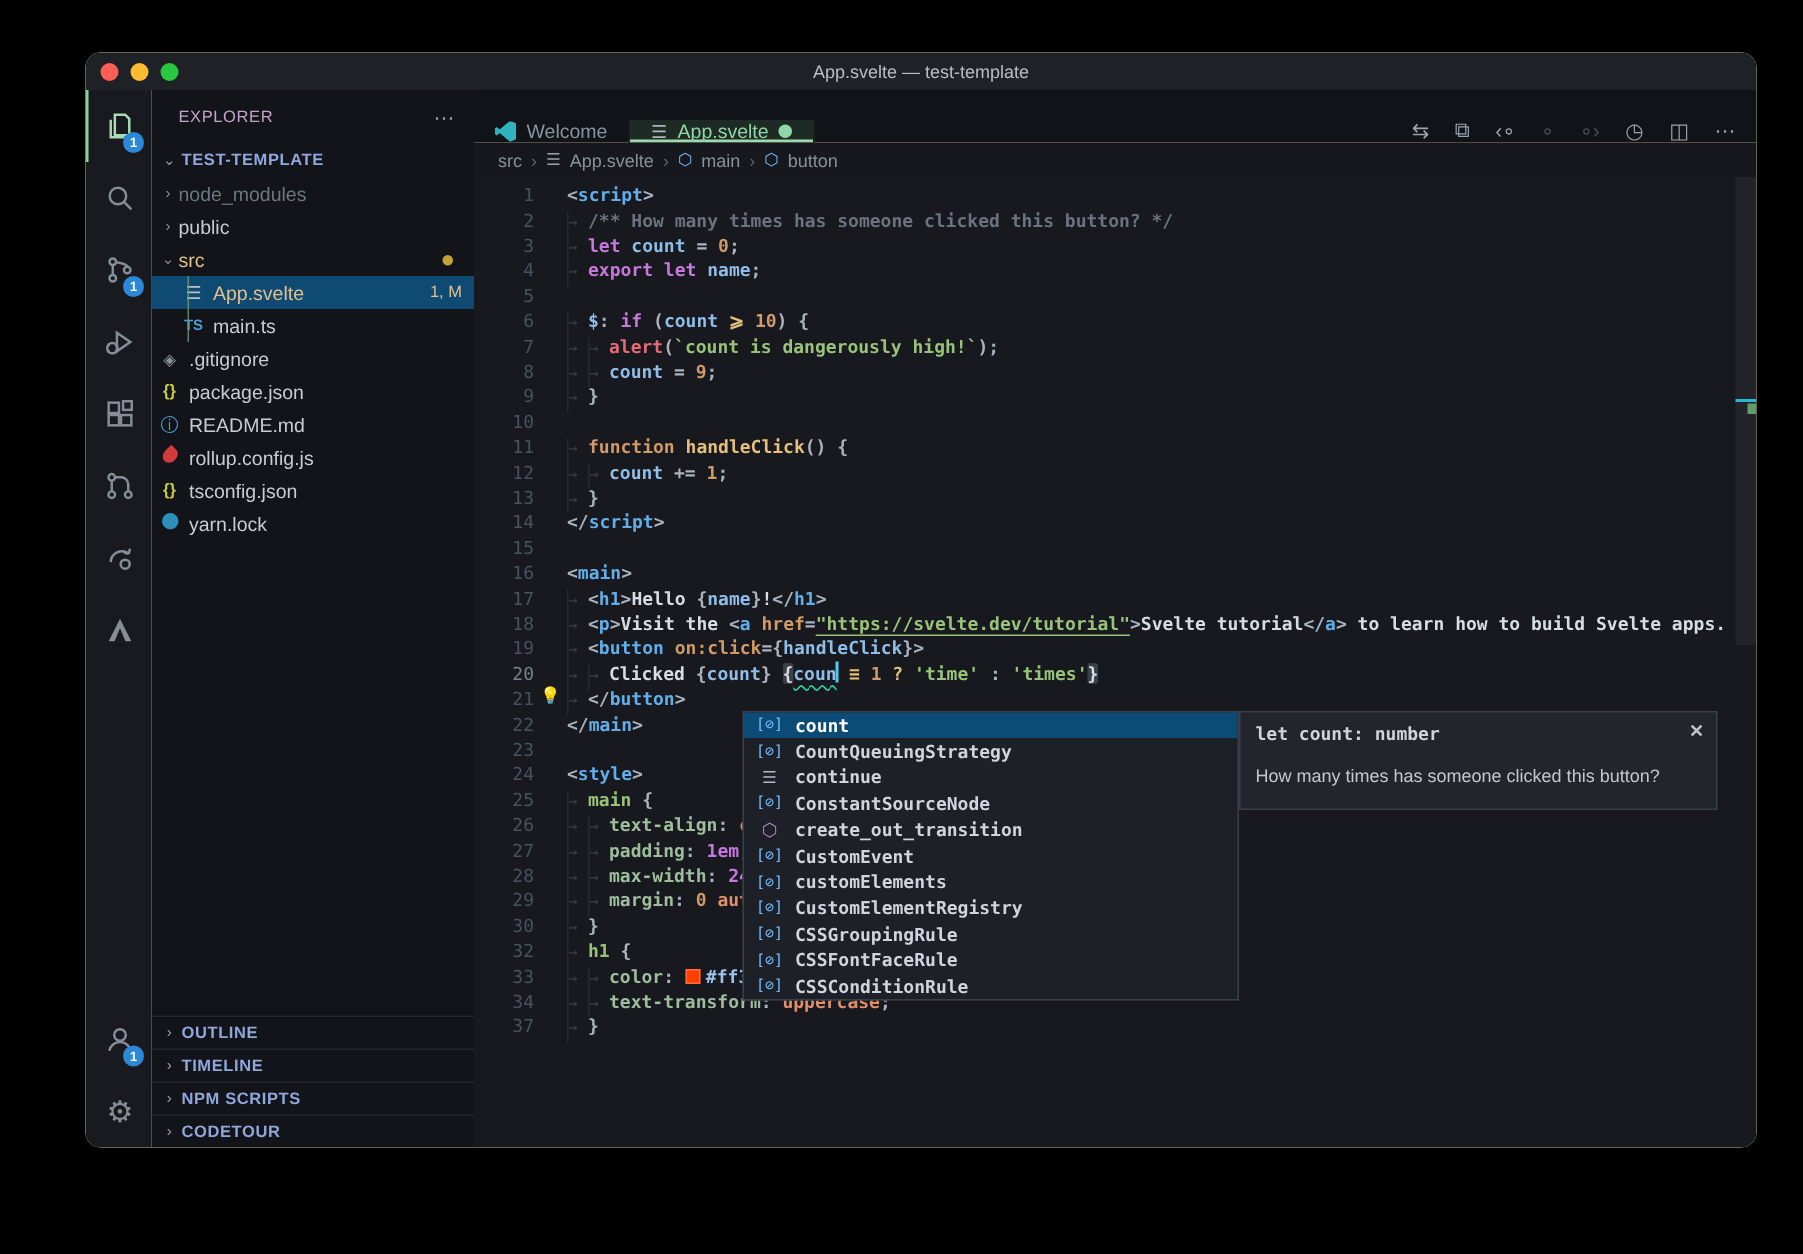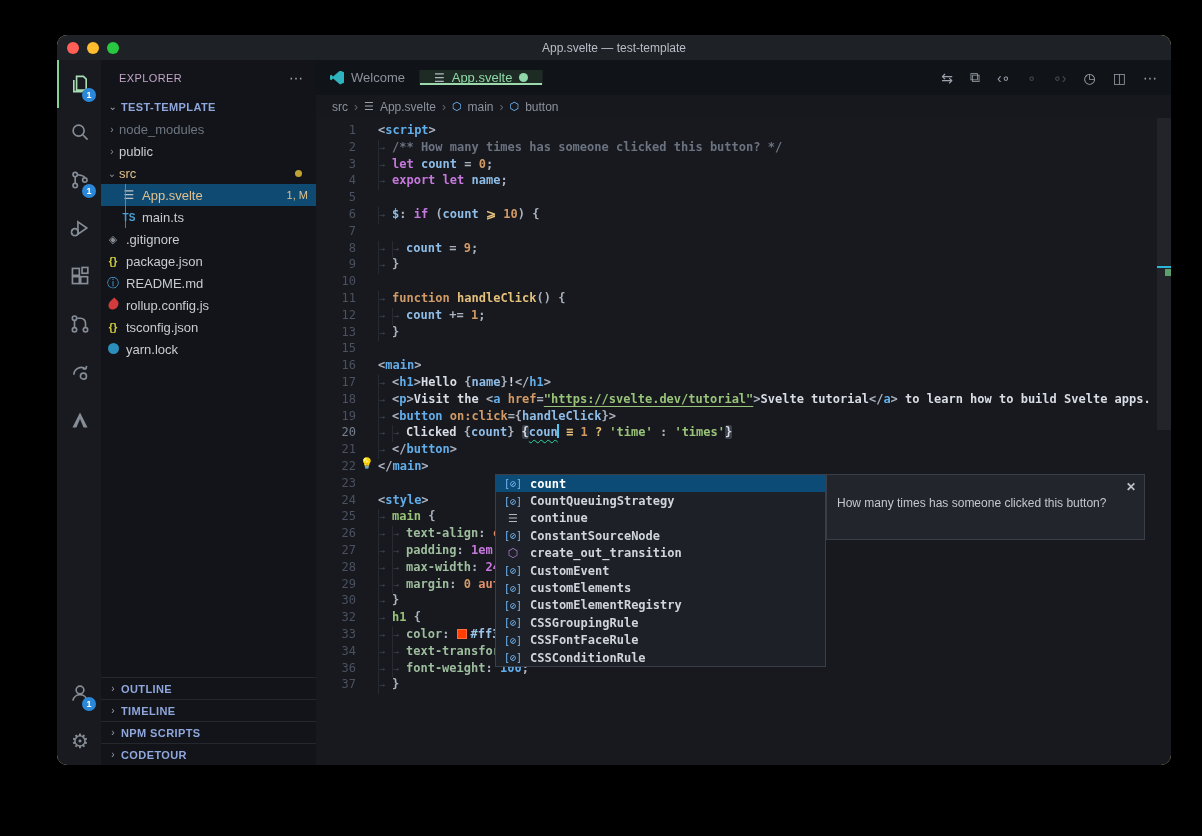--- a/index.html
+++ b/index.html
@@ -60,21 +60,21 @@
                  border-radius:0 50% 50% 50%; transform:rotate(45deg); }
   .yarn-chip { display:inline-block; width:11px; height:11px; background:#2c8ebb; border-radius:50%; }
   .child-guide { position:absolute; left:24px; width:1px; background:#6f9c7e; opacity:.8; }
   .sb-bottom { margin-top:auto; }
   .sb-sec { height:22px; border-top:1px solid #24272e; display:flex; align-items:center;
             color:#8fa7dc; font-weight:bold; font-size:11px; letter-spacing:.4px; padding-left:4px; }
   .sb-sec .chev { width:16px; text-align:center; color:#9aa1ab; font-size:10px; font-weight:normal; }
 
   
   .editorcol { flex:1; display:flex; flex-direction:column; min-width:0; }
-  .tabbar { height:35px; background:#101317; display:flex; align-items:center; }
+  .tabbar { height:35px; background:#101317; display:flex; align-items:flex-end; }
   .tab { display:flex; align-items:center; gap:7px; padding:0 14px; font-size:13px;
          color:#8b929c; border-right:1px solid #1c1f24; }
   .tab.active { background:#1e2b24; color:#8fd7a8; box-shadow:inset 0 -2px 0 #9ed8ad; }
   .vscode-logo { width:14px; height:14px; background:#2fb3bf;
     clip-path:polygon(72% 0,100% 12%,100% 88%,72% 100%,22% 58%,9% 70%,0 64%,0 36%,9% 30%,22% 42%); }
   .tab-dirty { width:9px; height:9px; border-radius:50%; background:#8fd7a8; }
   .tab-svelte-icon { color:#aeb4bc; font-size:12px; }
   .tab-actions { margin-left:auto; display:flex; align-items:center; gap:17px; padding-right:14px;
                  color:#9aa1ab; font-size:14px; }
   .tab-actions span { cursor:default; }
@@ -380,47 +380,47 @@
       </div>
 
       <div class="code">
         <div class="codebody" id="codebody">
             <div class="line"><span class="ln">1</span><span class="lc"><span class="tk-p">&lt;</span><span class="tk-tag">script</span><span class="tk-p">&gt;</span></span></div>
             <div class="line"><span class="ln">2</span><span class="lc"><span class="tw">→</span><span class="tk-cmt">/** How many times has someone clicked this button? */</span></span></div>
             <div class="line"><span class="ln">3</span><span class="lc"><span class="tw">→</span><span class="tk-kw">let </span><span class="tk-var">count</span><span class="tk-p"> = </span><span class="tk-num">0</span><span class="tk-p">;</span></span></div>
             <div class="line"><span class="ln">4</span><span class="lc"><span class="tw">→</span><span class="tk-kw">export </span><span class="tk-kw">let </span><span class="tk-var">name</span><span class="tk-p">;</span></span></div>
             <div class="line"><span class="ln">5</span><span class="lc"></span></div>
             <div class="line"><span class="ln">6</span><span class="lc"><span class="tw">→</span><span class="tk-var">$</span><span class="tk-p">: </span><span class="tk-kw">if </span><span class="tk-p">(</span><span class="tk-var">count</span><span class="tk-yop"> ⩾ </span><span class="tk-num">10</span><span class="tk-p">) {</span></span></div>
-            <div class="line"><span class="ln">7</span></div>
+            <div class="line"><span class="ln">7</span><span class="lc"><span class="tw">→</span><span class="tw">→</span><span class="tk-red">alert</span><span class="tk-p">(</span><span class="tk-str">`count is dangerously high!`</span><span class="tk-p">);</span></span></div>
             <div class="line"><span class="ln">8</span><span class="lc"><span class="tw">→</span><span class="tw">→</span><span class="tk-var">count</span><span class="tk-p"> = </span><span class="tk-num">9</span><span class="tk-p">;</span></span></div>
             <div class="line"><span class="ln">9</span><span class="lc"><span class="tw">→</span><span class="tk-p">}</span></span></div>
             <div class="line"><span class="ln">10</span><span class="lc"></span></div>
             <div class="line"><span class="ln">11</span><span class="lc"><span class="tw">→</span><span class="tk-okw">function </span><span class="tk-fn">handleClick</span><span class="tk-p">() {</span></span></div>
             <div class="line"><span class="ln">12</span><span class="lc"><span class="tw">→</span><span class="tw">→</span><span class="tk-var">count</span><span class="tk-p"> += </span><span class="tk-num">1</span><span class="tk-p">;</span></span></div>
             <div class="line"><span class="ln">13</span><span class="lc"><span class="tw">→</span><span class="tk-p">}</span></span></div>
+            <div class="line"><span class="ln">14</span><span class="lc"><span class="tk-p">&lt;/</span><span class="tk-tag">script</span><span class="tk-p">&gt;</span></span></div>
             <div class="line"><span class="ln">15</span><span class="lc"></span></div>
             <div class="line"><span class="ln">16</span><span class="lc"><span class="tk-p">&lt;</span><span class="tk-tag">main</span><span class="tk-p">&gt;</span></span></div>
             <div class="line"><span class="ln">17</span><span class="lc"><span class="tw">→</span><span class="tk-p">&lt;</span><span class="tk-tag">h1</span><span class="tk-p">&gt;</span><span class="tk-txt">Hello </span><span class="tk-p">{</span><span class="tk-var">name</span><span class="tk-p">}</span><span class="tk-txt">!</span><span class="tk-p">&lt;/</span><span class="tk-tag">h1</span><span class="tk-p">&gt;</span></span></div>
             <div class="line"><span class="ln">18</span><span class="lc"><span class="tw">→</span><span class="tk-p">&lt;</span><span class="tk-tag">p</span><span class="tk-p">&gt;</span><span class="tk-txt">Visit the </span><span class="tk-p">&lt;</span><span class="tk-tag">a</span><span class="tk-txt"> </span><span class="tk-okw">href</span><span class="tk-p">=</span><span class="tk-lnk">"https://svelte.dev/tutorial"</span><span class="tk-p">&gt;</span><span class="tk-txt">Svelte tutorial</span><span class="tk-p">&lt;/</span><span class="tk-tag">a</span><span class="tk-p">&gt;</span><span class="tk-txt"> to learn how to build Svelte apps.</span></span></div>
             <div class="line"><span class="ln">19</span><span class="lc"><span class="tw">→</span><span class="tk-p">&lt;</span><span class="tk-tag">button</span><span class="tk-txt"> </span><span class="tk-okw">on:click</span><span class="tk-p">={</span><span class="tk-var">handleClick</span><span class="tk-p">}&gt;</span></span></div>
             <div class="line cur-line"><span class="ln">20</span><span class="lc"><span class="tw">→</span><span class="tw">→</span><span class="tk-txt">Clicked </span><span class="tk-p">{</span><span class="tk-var">count</span><span class="tk-p">} </span><span class="tk-bm">{</span><span class="tk-sqv">coun</span><span class="cursor"></span><span class="tk-yop"> ≡ </span><span class="tk-num">1</span><span class="tk-yop"> ? </span><span class="tk-str">'time'</span><span class="tk-p"> : </span><span class="tk-str">'times'</span><span class="tk-bm">}</span></span></div>
             <div class="line"><span class="ln">21</span><span class="lc"><span class="tw">→</span><span class="tk-p">&lt;/</span><span class="tk-tag">button</span><span class="tk-p">&gt;</span></span></div>
             <div class="line"><span class="ln">22</span><span class="lc"><span class="tk-p">&lt;/</span><span class="tk-tag">main</span><span class="tk-p">&gt;</span></span></div>
             <div class="line"><span class="ln">23</span><span class="lc"></span></div>
             <div class="line"><span class="ln">24</span><span class="lc"><span class="tk-p">&lt;</span><span class="tk-tag">style</span><span class="tk-p">&gt;</span></span></div>
             <div class="line"><span class="ln">25</span><span class="lc"><span class="tw">→</span><span class="tk-csel">main</span><span class="tk-p"> {</span></span></div>
             <div class="line"><span class="ln">26</span><span class="lc"><span class="tw">→</span><span class="tw">→</span><span class="tk-cprop">text-align</span><span class="tk-p">: </span><span class="tk-cval">center</span><span class="tk-p">;</span></span></div>
             <div class="line"><span class="ln">27</span><span class="lc"><span class="tw">→</span><span class="tw">→</span><span class="tk-cprop">padding</span><span class="tk-p">: </span><span class="tk-cpx">1em</span><span class="tk-p">;</span></span></div>
             <div class="line"><span class="ln">28</span><span class="lc"><span class="tw">→</span><span class="tw">→</span><span class="tk-cprop">max-width</span><span class="tk-p">: </span><span class="tk-cpx">240px</span><span class="tk-p">;</span></span></div>
             <div class="line"><span class="ln">29</span><span class="lc"><span class="tw">→</span><span class="tw">→</span><span class="tk-cprop">margin</span><span class="tk-p">: </span><span class="tk-num">0</span><span class="tk-cval"> auto</span><span class="tk-p">;</span></span></div>
             <div class="line"><span class="ln">30</span><span class="lc"><span class="tw">→</span><span class="tk-p">}</span></span></div>
             <div class="line"><span class="ln">32</span><span class="lc"><span class="tw">→</span><span class="tk-csel">h1</span><span class="tk-p"> {</span></span></div>
             <div class="line"><span class="ln">33</span><span class="lc"><span class="tw">→</span><span class="tw">→</span><span class="tk-cprop">color</span><span class="tk-p">: </span><span class="swatch"></span><span class="tk-chex">#ff3e00</span><span class="tk-p">;</span></span></div>
             <div class="line"><span class="ln">34</span><span class="lc"><span class="tw">→</span><span class="tw">→</span><span class="tk-cprop">text-transform</span><span class="tk-p">: </span><span class="tk-cval">uppercase</span><span class="tk-p">;</span></span></div>
-            <div class="line"><span class="ln">36</span><span class="lc"><span class="tw">→</span><span class="tw">→</span><span class="tk-cprop">font-weight</span><span class="tk-p">: </span><span class="tk-cblue">100</span><span class="tk-p">;</span></span></div>
             <div class="line"><span class="ln">37</span><span class="lc"><span class="tw">→</span><span class="tk-p">}</span></span></div>
           </div>
         <div class="bulb" id="bulb" style="display: block; top: 339.2px;">💡</div>
 
         <div class="suggest" id="suggest">
             <div class="sg-item selected">
               <span class="sg-icon variable">[⊘]</span>
               <span>count</span>
             </div>
             <div class="sg-item">
@@ -459,20 +459,21 @@
               <span class="sg-icon variable">[⊘]</span>
               <span>CSSFontFaceRule</span>
             </div>
             <div class="sg-item">
               <span class="sg-icon variable">[⊘]</span>
               <span>CSSConditionRule</span>
             </div>
           </div>
 
         <div class="docs">
+          <div class="docs-sig">let count: number</div>
           <div class="docs-desc">How many times has someone clicked this button?</div>
           <div class="docs-close">✕</div>
         </div>
 
         <div class="ruler">
           <div class="ruler-slider"></div>
           <div class="mark-cyan"></div>
           <div class="mark-green"></div>
         </div>
       </div>

